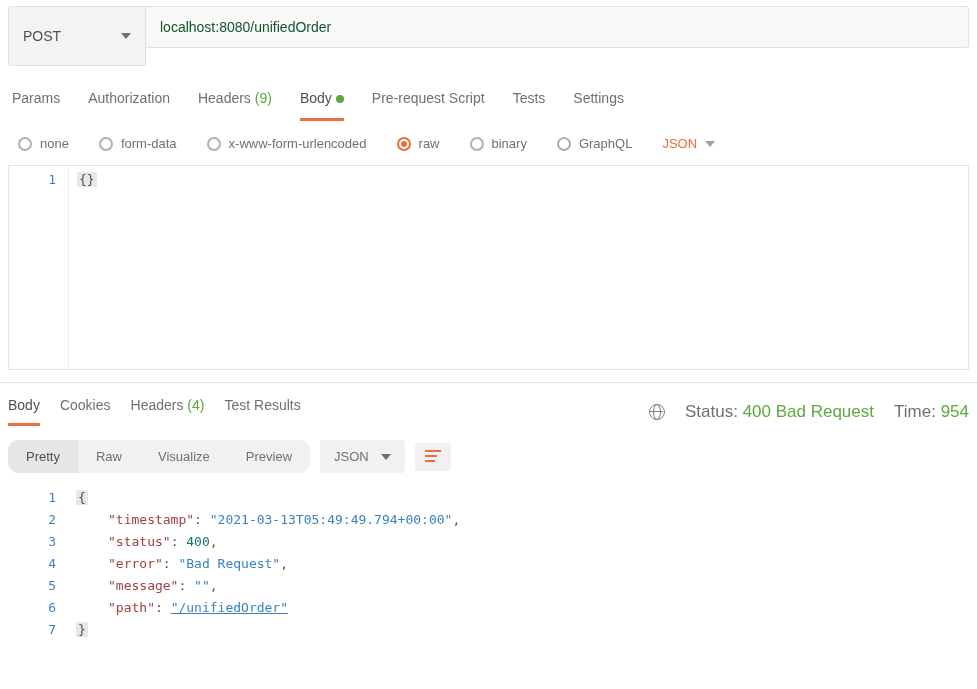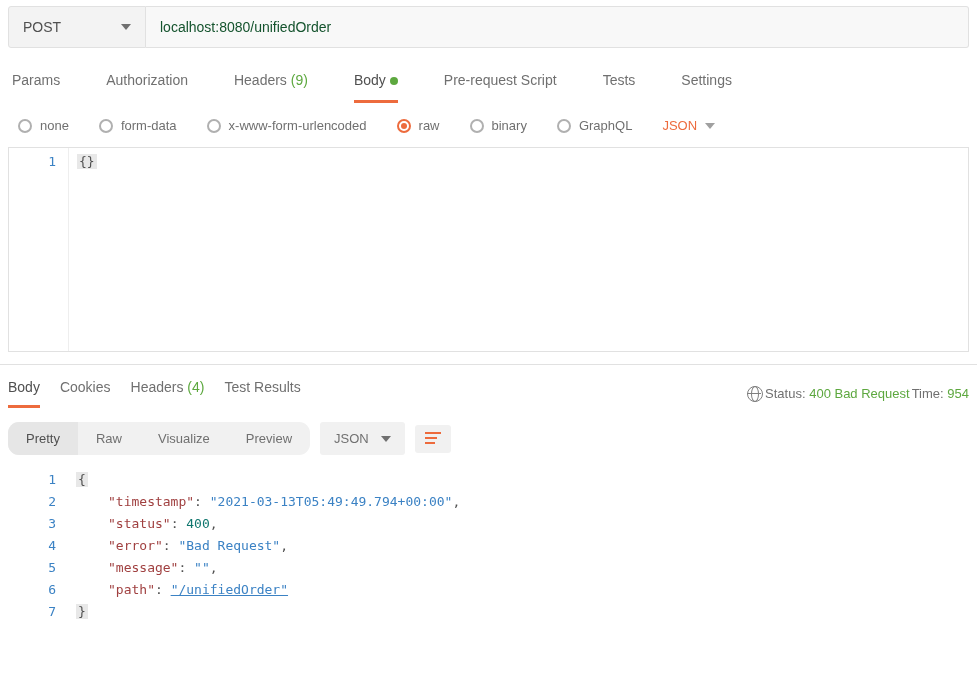--- a/index.html
+++ b/index.html
@@ -1,23 +1,23 @@
 <!DOCTYPE html>
 <html><head>
 <meta charset="utf-8">
 <style>
 * { box-sizing: border-box; margin: 0; padding: 0; }
 body { font-family: -apple-system, BlinkMacSystemFont, "Segoe UI", Helvetica, Arial, sans-serif; font-size: 13px; color: #505050; background: #fff; width: 977px; height: 689px; overflow: hidden; }
 
 .top-bar { display: flex; padding: 6px 8px 6px 8px; gap: 0; }
-.method-select { display: flex; align-items: center; justify-content: space-between; width: 138px; height: 42px; background: #f3f3f3; border: 1px solid #e1e1e1; border-radius: 3px 0 0 3px; padding: 0 14px; cursor: pointer; font-size: 14px; color: #505050; }
+.method-select { display: flex; align-items: center; justify-content: space-between; width: 138px; height: 60px; background: #f3f3f3; border: 1px solid #e1e1e1; border-radius: 3px 0 0 3px; padding: 0 14px; cursor: pointer; font-size: 14px; color: #505050; }
 .chevron-down { width: 0; height: 0; border-left: 5px solid transparent; border-right: 5px solid transparent; border-top: 6px solid #707070; }
 .url-input { flex: 1; height: 42px; border: 1px solid #e1e1e1; border-left: none; border-radius: 0 3px 3px 0; padding: 0 14px; font-size: 14px; color: #14532d; background: #f8f8f8; outline: none; }
 
-.tabs { display: flex; gap: 46px; padding: 18px 12px 0 12px; border-bottom: 1px solid transparent; }
+.tabs { display: flex; gap: 28px; padding: 18px 12px 0 12px; border-bottom: 1px solid transparent; }
 .tab { padding-bottom: 12px; cursor: pointer; color: #707070; font-size: 14px; border-bottom: 3px solid transparent; }
 .tab.active { color: #505050; border-bottom: 3px solid #ed6b3d; }
 .tab .count { color: #5da83f; }
 .tab .dot { display: inline-block; width: 8px; height: 8px; background: #5da83f; border-radius: 50%; margin-left: 4px; vertical-align: middle; }
 
 .body-options { display: flex; align-items: center; gap: 30px; padding: 14px 18px; }
 .radio-item { display: flex; align-items: center; gap: 8px; cursor: pointer; color: #707070; }
 .radio { width: 14px; height: 14px; border: 2px solid #b0b0b0; border-radius: 50%; position: relative; }
 .radio.checked { border-color: #ed6b3d; }
 .radio.checked::after { content: ""; position: absolute; width: 6px; height: 6px; background: #ed6b3d; border-radius: 50%; top: 2px; left: 2px; }
@@ -28,21 +28,21 @@
 .gutter { width: 60px; background: #fff; border-right: 1px solid #eee; text-align: right; padding: 6px 12px 6px 0; color: #3b82c4; }
 .code-area { flex: 1; padding: 6px 8px; color: #505050; }
 .code-area .brace { background: #e8e8e8; padding: 0 2px; }
 
 .divider { height: 1px; background: #e1e1e1; margin-top: 12px; }
 
 .response-tabs { display: flex; align-items: center; padding: 14px 8px 0 8px; gap: 20px; }
 .rtab { padding-bottom: 10px; cursor: pointer; color: #707070; font-size: 14px; border-bottom: 3px solid transparent; }
 .rtab.active { color: #505050; border-bottom: 3px solid #ed6b3d; }
 .rtab .count { color: #5da83f; }
-.resp-meta { margin-left: auto; display: flex; align-items: center; gap: 2px; color: #707070; font-size: 13px; }
+.resp-meta { margin-left: auto; display: flex; align-items: center; gap: 20px; color: #707070; font-size: 17px; }
 .globe-icon { width: 16px; height: 16px; border: 1.5px solid #808080; border-radius: 50%; position: relative; }
 .globe-icon::before { content: ""; position: absolute; width: 6px; height: 14px; border: 1.5px solid #808080; border-radius: 50%; top: -1px; left: 3px; }
 .globe-icon::after { content: ""; position: absolute; width: 14px; height: 1.5px; background: #808080; top: 6px; left: -1px; }
 .status-value { color: #5da83f; }
 
 .view-controls { display: flex; align-items: center; gap: 0; padding: 14px 8px; }
 .view-btns { display: flex; background: #f1f1f1; border-radius: 11px; overflow: hidden; }
 .view-btn { padding: 9px 18px; cursor: pointer; color: #707070; font-size: 13px; }
 .view-btn.active { background: #e6e6e6; color: #505050; }
 .format-dd { margin-left: 10px; display: flex; align-items: center; gap: 12px; background: #f1f1f1; border-radius: 3px; padding: 9px 14px; cursor: pointer; color: #707070; }

